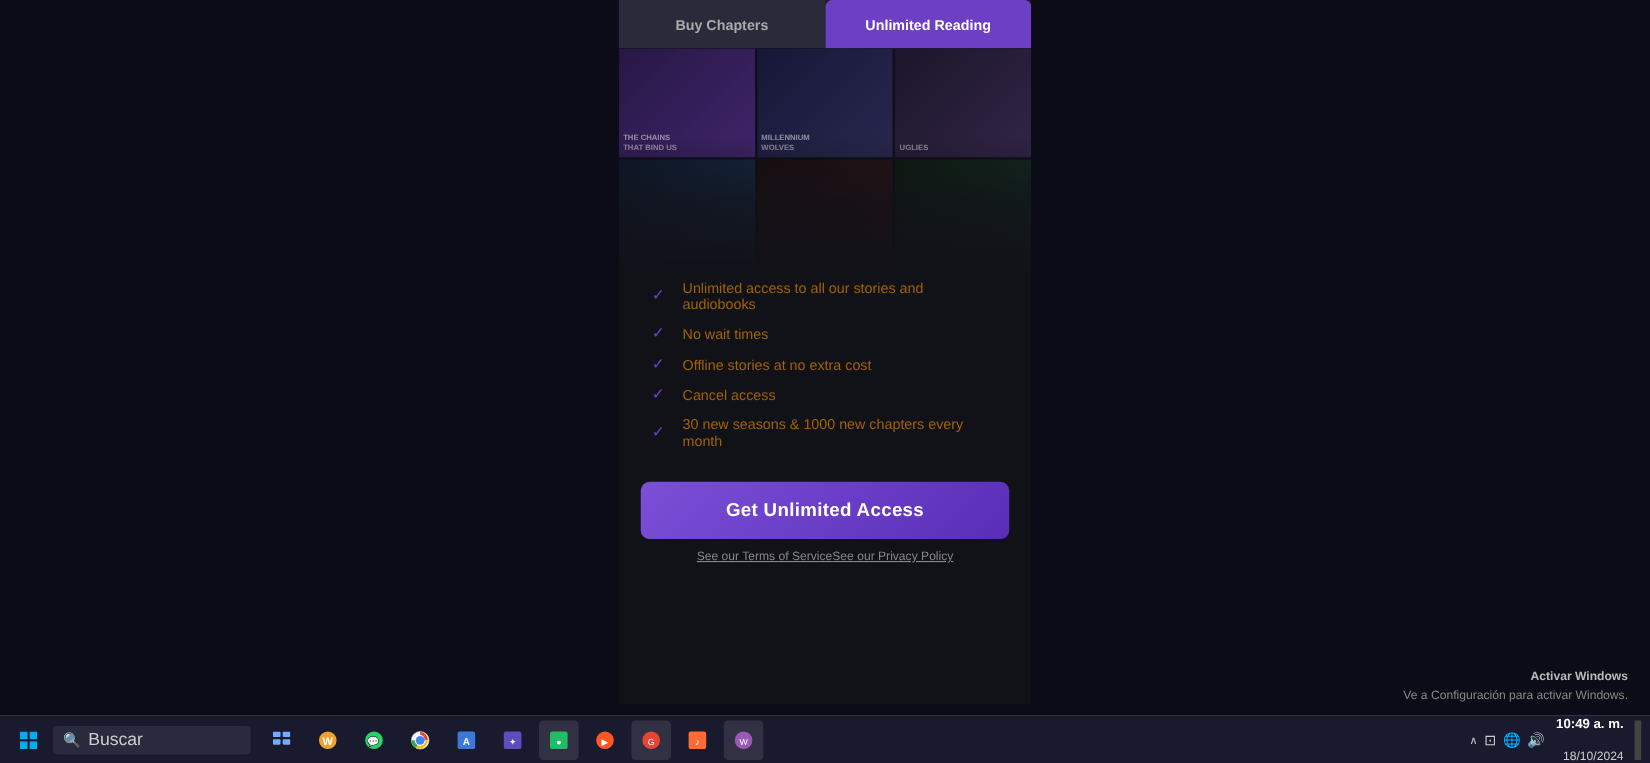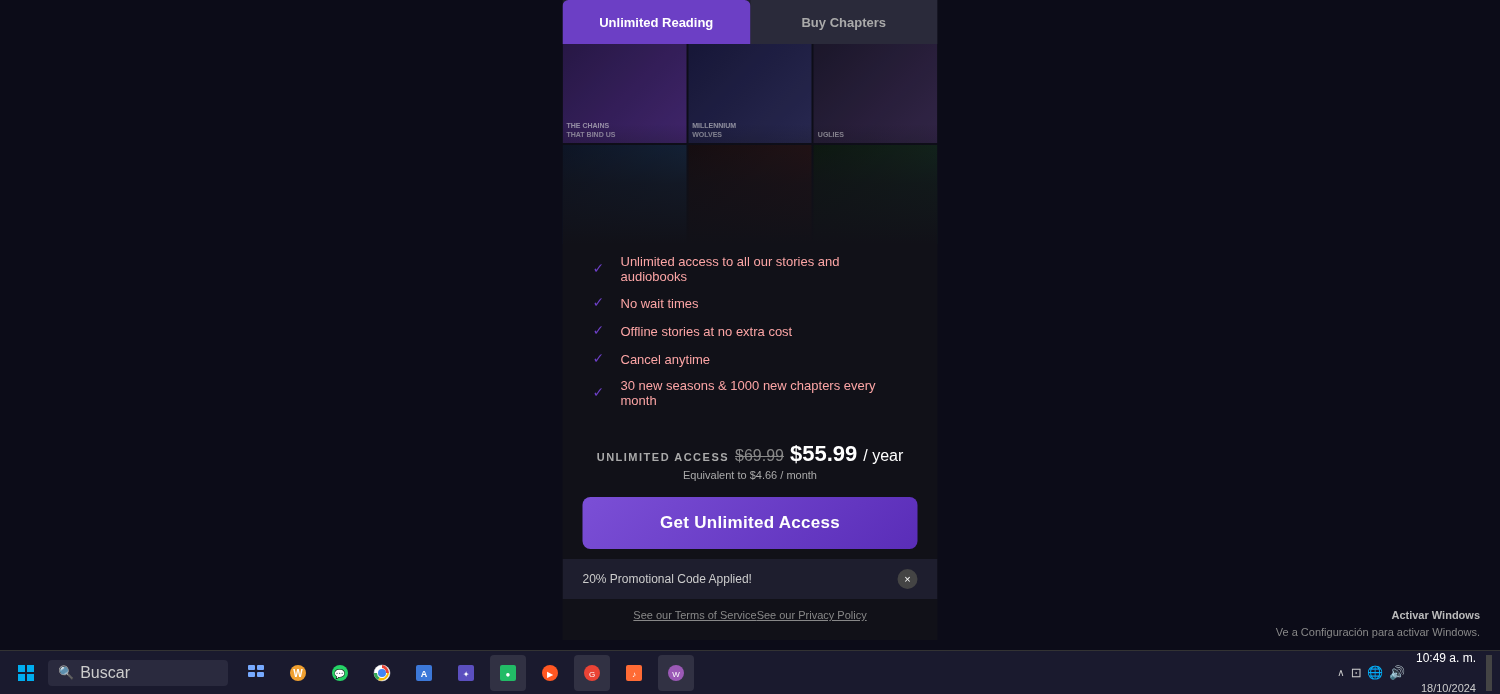--- a/index.html
+++ b/index.html
@@ -138,21 +138,21 @@
     .check-icon {
       width: 18px;
       height: 18px;
       flex-shrink: 0;
       color: #6c3fc5;
       font-size: 14px;
     }
 
     .feature-text {
       font-size: 13px;
-      color: #fca5a5;
+      color: #a16207;
     }
 
     
     .pricing-section {
       width: 100%;
       padding: 10px 20px 6px;
       text-align: center;
       flex-shrink: 0;
     }
 
@@ -320,20 +320,21 @@
       gap: 10px;
     }
 
     .taskbar-time {
       text-align: right;
     }
 
     .time-main {
       font-size: 12px;
       color: #fff;
+      font-weight: bold;
     }
 
     .time-date {
       font-size: 11px;
       color: #ccc;
       margin-top: 17px;
     }
 
     .taskbar-sys-icons {
       display: flex;
@@ -374,25 +375,25 @@
     }
   </style>
 </head>
 <body>
 
 <div class="page-bg"></div>
 
 <div class="modal-container">
 
   <div class="tab-bar">
+    <div class="tab-item inactive">
+      <span>Buy Chapters</span>
+    </div>
     <div class="tab-item active">
       <span>Unlimited Reading</span>
-    </div>
-    <div class="tab-item inactive">
-      <span>Buy Chapters</span>
     </div>
   </div>
 
   <div class="hero-area">
     <div class="hero-books">
       <div class="book-tile book-1">
         <div class="book-title-text">THE CHAINS<br>THAT BIND US</div>
       </div>
       <div class="book-tile book-2">
         <div class="book-title-text">MILLENNIUM<br>WOLVES</div>
@@ -416,48 +417,33 @@
     <div class="feature-item">
       <span class="check-icon">✓</span>
       <span class="feature-text">No wait times</span>
     </div>
     <div class="feature-item">
       <span class="check-icon">✓</span>
       <span class="feature-text">Offline stories at no extra cost</span>
     </div>
     <div class="feature-item">
       <span class="check-icon">✓</span>
-      <span class="feature-text">Cancel anytime</span>
+      <span class="feature-text">Cancel access</span>
     </div>
     <div class="feature-item">
       <span class="check-icon">✓</span>
       <span class="feature-text">30 new seasons &amp; 1000 new chapters every month</span>
     </div>
   </div>
 
-  <div class="pricing-section">
-    <div class="pricing-row" style="justify-content:center; align-items:baseline; gap:6px;">
-      <span class="pricing-label">UNLIMITED ACCESS</span>
-      <span class="price-old">$69.99</span>
-      <span class="price-new">$55.99</span>
-      <span class="price-period">/ year</span>
-    </div>
-    <div class="price-equiv">Equivalent to $4.66 / month</div>
-  </div>
 
   <button class="cta-button">
     <span>Get Unlimited Access</span>
   </button>
 
-  <div class="promo-banner">
-    <span class="promo-text">20% Promotional Code Applied!</span>
-    <div class="promo-close">
-      <span>×</span>
-    </div>
-  </div>
 
   <div class="footer-links">
     <span class="footer-link">See our Terms of Service</span>
     <span class="footer-link">See our Privacy Policy</span>
   </div>
 
 </div>
 
 <div class="windows-watermark">
   <div style="font-weight:700; color:#bbb;">Activar Windows</div>

